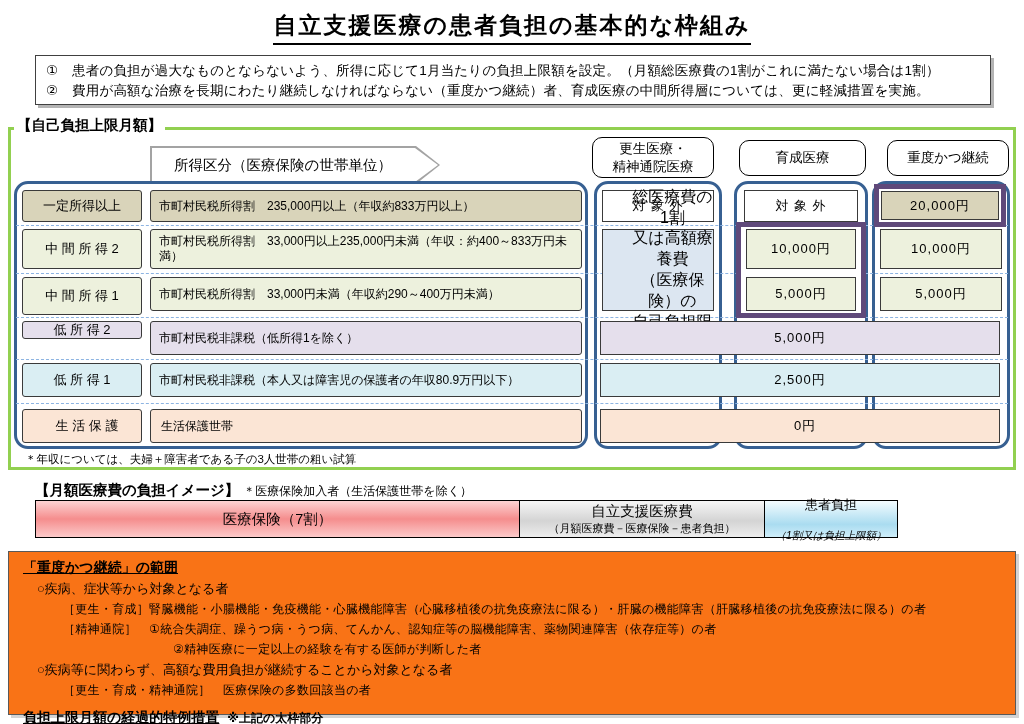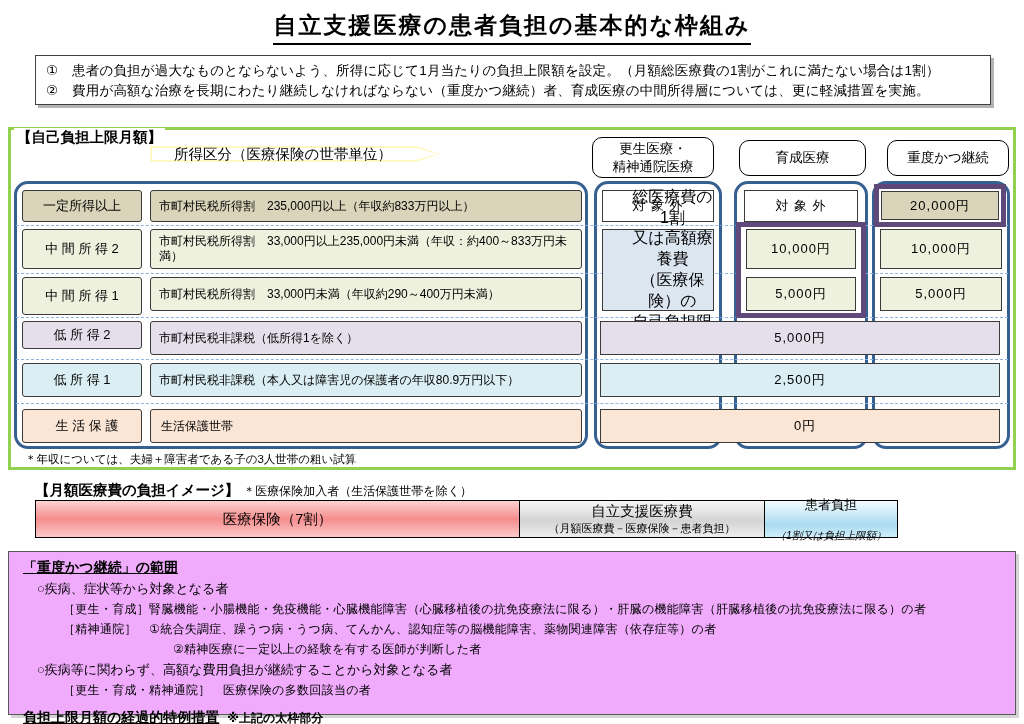--- a/index.html
+++ b/index.html
@@ -16,25 +16,25 @@
            border-bottom:2.5px solid #000; padding-bottom:2px; }
 
   
   .intro-box { left:35px; top:55px; width:956px; height:50px; background:#fff;
                border:1.5px solid #404040; box-shadow:3px 3px 0 #b4b4b4;
                padding:5px 10px; }
   .intro-line { font-size:13.5px; line-height:20px; letter-spacing:0.2px; }
 
   
   .green-box { left:8px; top:127px; width:1008px; height:343px; border:3px solid #92d050; }
-  .green-label { left:14px; top:128px; background:#fff; padding:0 3px;
+  .green-label { left:14px; top:116px; background:#fff; padding:0 3px;
                  font-size:14.5px; font-weight:bold; }
 
   
-  .arrow-outer { left:150px; top:146px; width:290px; height:16px; background:#fef9c3;
+  .arrow-outer { left:150px; top:146px; width:290px; height:38px; background:#a3a3a3;
     clip-path:polygon(0 0, calc(100% - 24px) 0, 100% 50%, calc(100% - 24px) 100%, 0 100%); }
   .arrow-inner { position:absolute; inset:2px; background:#fff;
     clip-path:polygon(0 0, calc(100% - 23px) 0, 100% 50%, calc(100% - 23px) 100%, 0 100%); }
   .arrow-text { position:absolute; left:0; top:0; width:calc(100% - 24px); height:100%;
     display:flex; align-items:center; justify-content:center; font-size:14.5px; }
 
   
   .colhead { border:1.5px solid #000; border-radius:10px; background:#fff;
     display:flex; align-items:center; justify-content:center; text-align:center;
     font-size:13.5px; line-height:1.3; }
@@ -72,21 +72,21 @@
   .bi-note  { font-size:12px; font-weight:normal; margin-left:4px; }
   .seg { border:1.5px solid #000; display:flex; flex-direction:column; align-items:center;
     justify-content:center; text-align:center; z-index:3; }
   .seg-pink { background:linear-gradient(180deg,#fdd3d3 0%,#f58d8d 50%,#fccaca 100%); }
   .seg-gray { background:linear-gradient(180deg,#f6f6f6 0%,#d4d4d4 55%,#ededed 100%); }
   .seg-blue { background:linear-gradient(180deg,#f4fcff 0%,#aadcf0 65%,#cfeefa 100%); }
   .seg .l1 { font-size:14.5px; }
   .seg .l2 { font-size:11px; }
 
   
-  .notes-box { left:8px; top:551px; width:1008px; height:164px; background:#f0abfc;
+  .notes-box { left:8px; top:551px; width:1008px; height:164px; background:#f97316;
     border:1.2px solid #595959; box-shadow:3px 3px 0 #d4d4d4; padding:6px 14px 0 14px; }
   .nh { font-size:14px; font-weight:bold; text-decoration:underline; display:inline-block; }
   .nh-note { font-size:12px; font-weight:bold; margin-left:8px; }
   .nl13 { font-size:13px; margin:3px 0 0 14px; }
   .nl12 { font-size:12px; margin:3px 0 0 40px; letter-spacing:0.3px; }
   .nl12.deep { margin-left:150px; }
   .nh-row { margin-top:9px; }
 </style>
 </head>
 <body>
@@ -128,21 +128,21 @@
 
   <div class="abs rlabel c-tan" style="left:22px;top:190px;width:120px;height:32px;">一定所得以上</div>
   <div class="abs rdesc c-tan" style="left:150px;top:190px;width:432px;height:32px;">市町村民税所得割　235,000円以上（年収約833万円以上）</div>
 
   <div class="abs rlabel c-green" style="left:22px;top:229px;width:120px;height:40px;">中 間 所 得 2</div>
   <div class="abs rdesc c-green" style="left:150px;top:229px;width:432px;height:40px;">市町村民税所得割　33,000円以上235,000円未満（年収：約400～833万円未満）</div>
 
   <div class="abs rlabel c-green" style="left:22px;top:277px;width:120px;height:38px;">中 間 所 得 1</div>
   <div class="abs rdesc c-green" style="left:150px;top:277px;width:432px;height:34px;">市町村民税所得割　33,000円未満（年収約290～400万円未満）</div>
 
-  <div class="abs rlabel c-lav" style="left:22px;top:321px;width:120px;height:28px;">低 所 得 2</div>
+  <div class="abs rlabel c-lav" style="left:22px;top:321px;width:120px;height:18px;">低 所 得 2</div>
   <div class="abs rdesc c-lav" style="left:150px;top:321px;width:432px;height:34px;">市町村民税非課税（低所得1を除く）</div>
 
   <div class="abs rlabel c-cyan" style="left:22px;top:363px;width:120px;height:34px;">低 所 得 1</div>
   <div class="abs rdesc c-cyan" style="left:150px;top:363px;width:432px;height:34px;">市町村民税非課税（本人又は障害児の保護者の年収80.9万円以下）</div>
 
   <div class="abs rlabel c-peach" style="left:22px;top:409px;width:120px;height:34px;">生 活 保 護</div>
   <div class="abs rdesc c-peach" style="left:150px;top:409px;width:432px;height:34px;">生活保護世帯</div>
 
   <div class="abs cell" style="left:602px;top:190px;width:112px;height:32px;">対 象 外</div>
   <div class="abs cell small c-blue preline" style="left:602px;top:229px;width:112px;height:82px;">総医療費の1割

